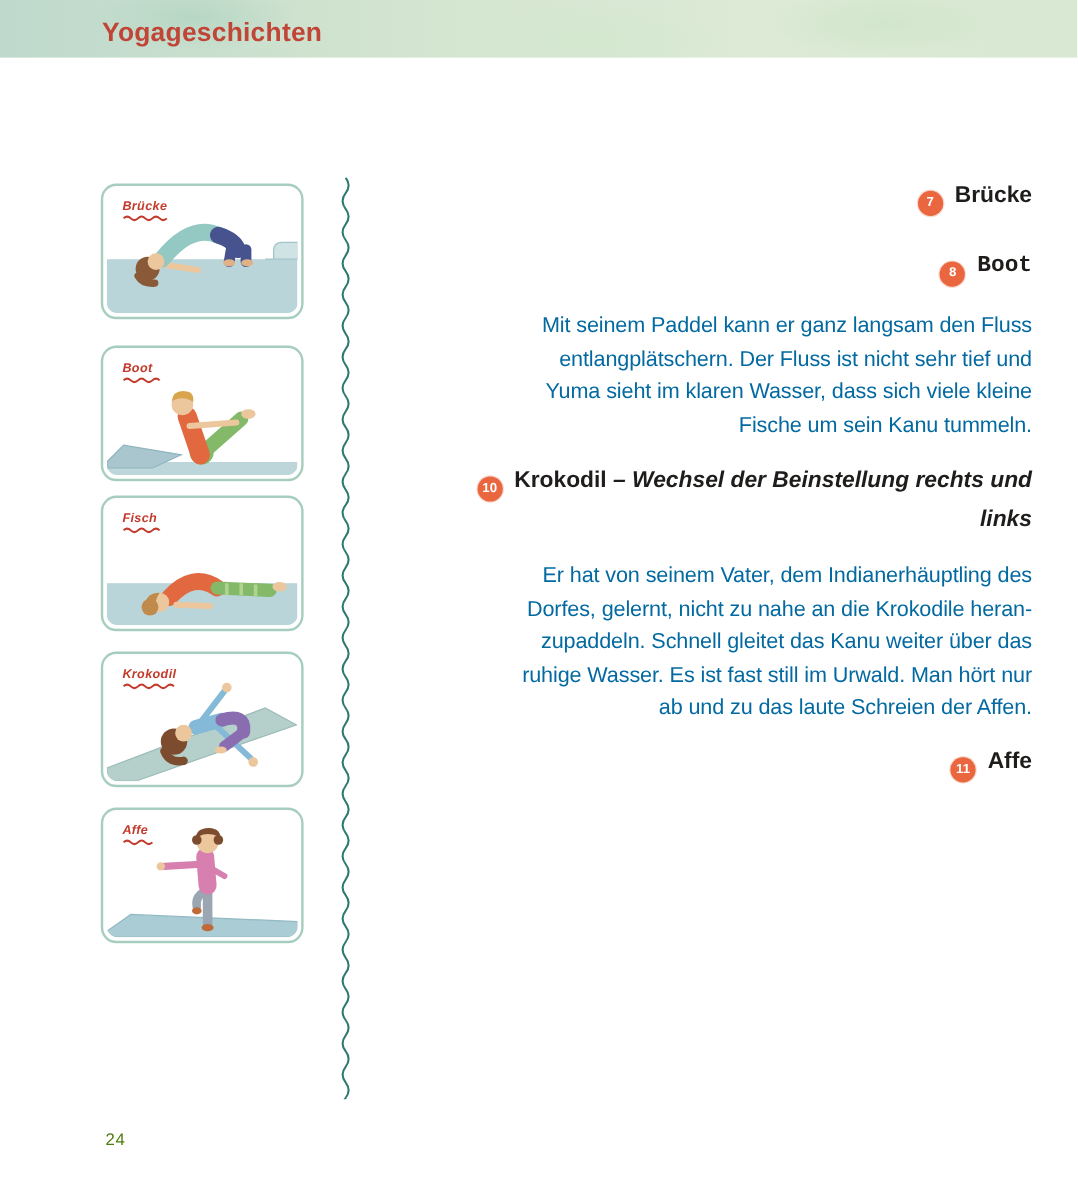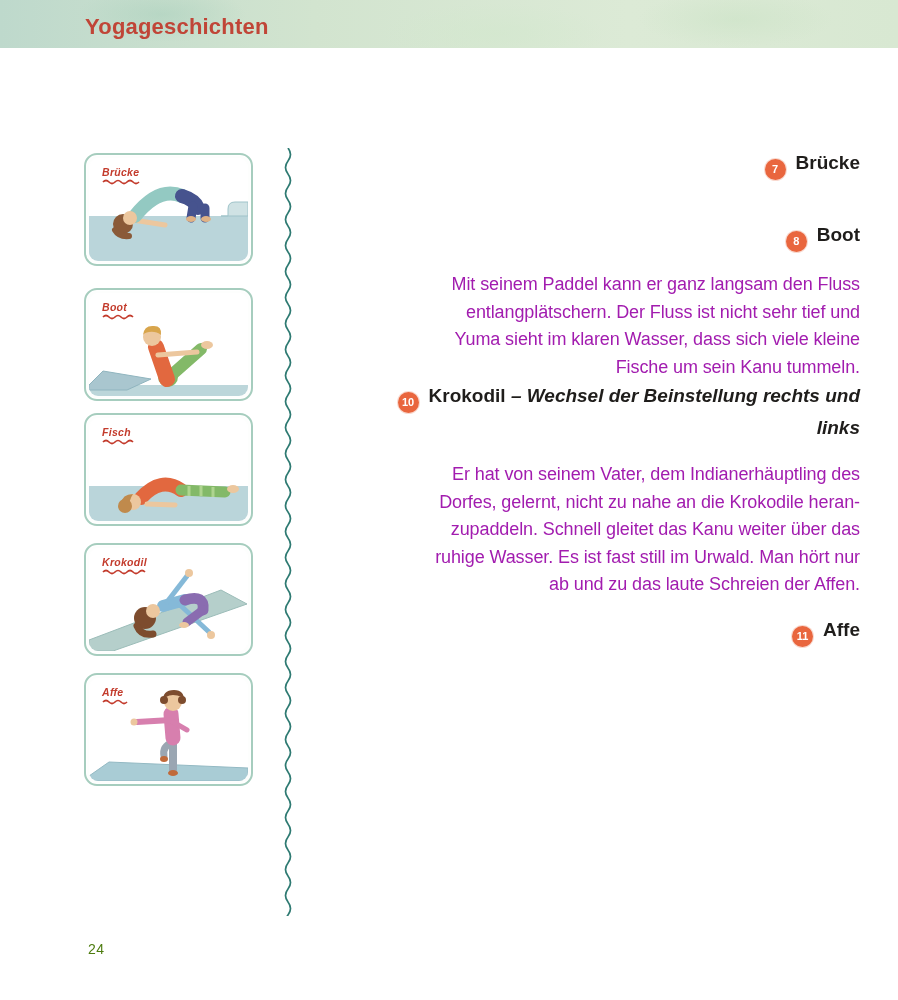--- a/index.html
+++ b/index.html
@@ -46,27 +46,27 @@
   }
   .section-heading .badge {
     display:inline-flex; align-items:center; justify-content:center;
     width:21px; height:21px; border-radius:50%;
     background:#e9663e; color:#ffffff; font-size:11px; font-weight:bold;
     font-style:normal; margin-right:10px; vertical-align:-4px;
     box-shadow:0 0 0 1px rgba(233,102,62,.25);
   }
   .section-subtitle { font-weight:bold; font-style:italic; white-space:pre-line; }
   .body-text {
-    font-size:18px; line-height:27.5px; color:#a21caf; white-space:pre-line;
+    font-size:18px; line-height:27.5px; color:#0369a1; white-space:pre-line;
     letter-spacing:-0.1px;
   }
-  .mt-h2 { margin-top:40px; }
+  .mt-h2 { margin-top:27px;font-family:Liberation Mono, monospace; }
   .mt-p  { margin-top:19px; }
   .mt-h  { margin-top:18px; }
-  .h10   { }
+  .h10   { margin-top:18px; }
   .h11   { margin-top:16px; }
   
   .page-number {
     position:absolute; left:88px; top:941px;
     font-size:14px; color:#4d7c0f; letter-spacing:.5px;
   }
 </style>
 </head>
 <body>
 

